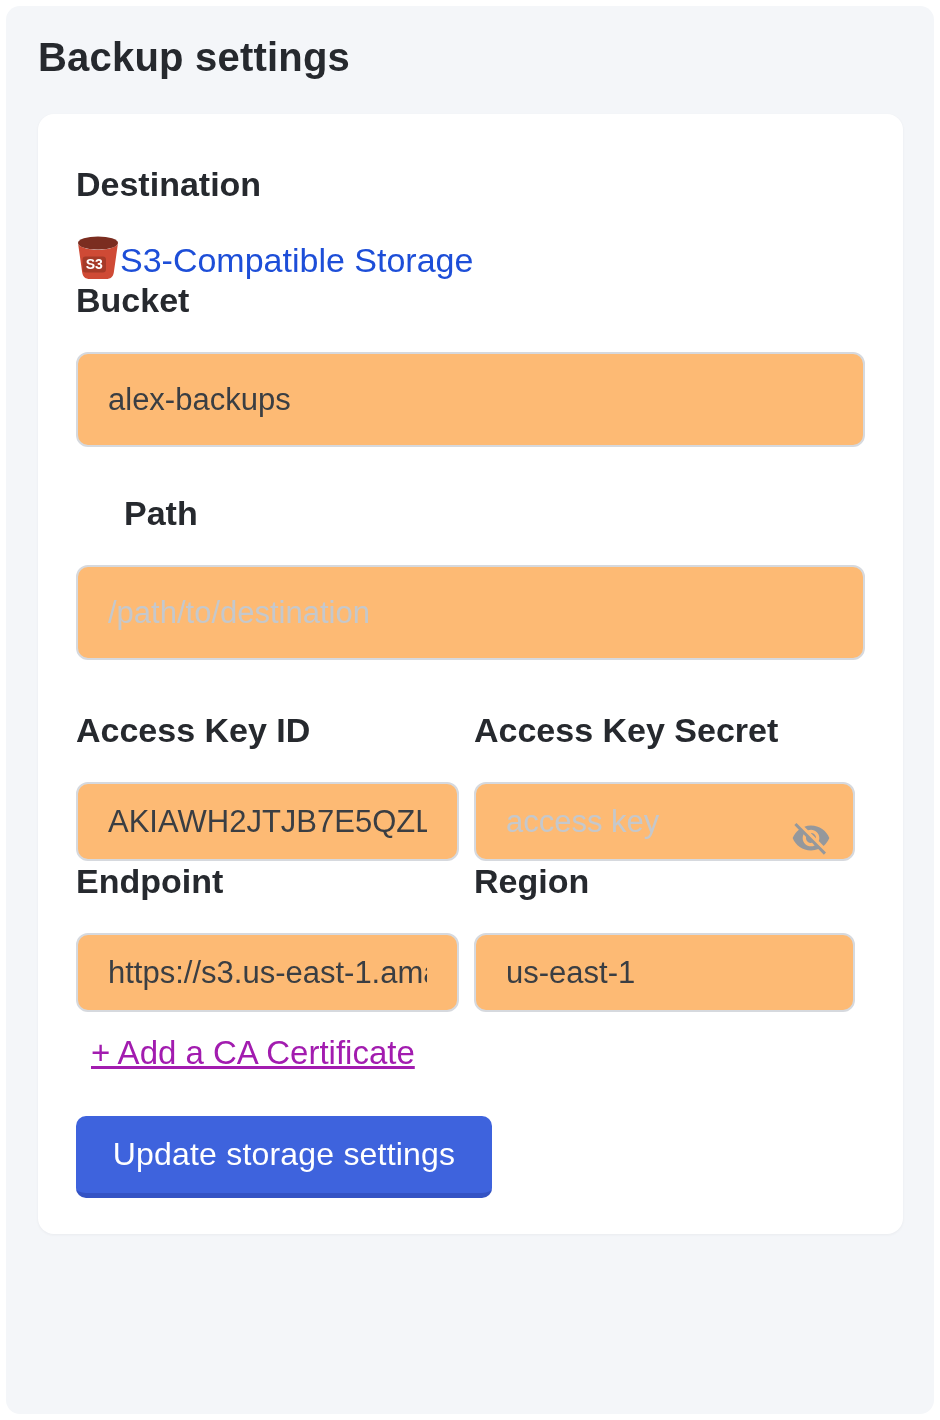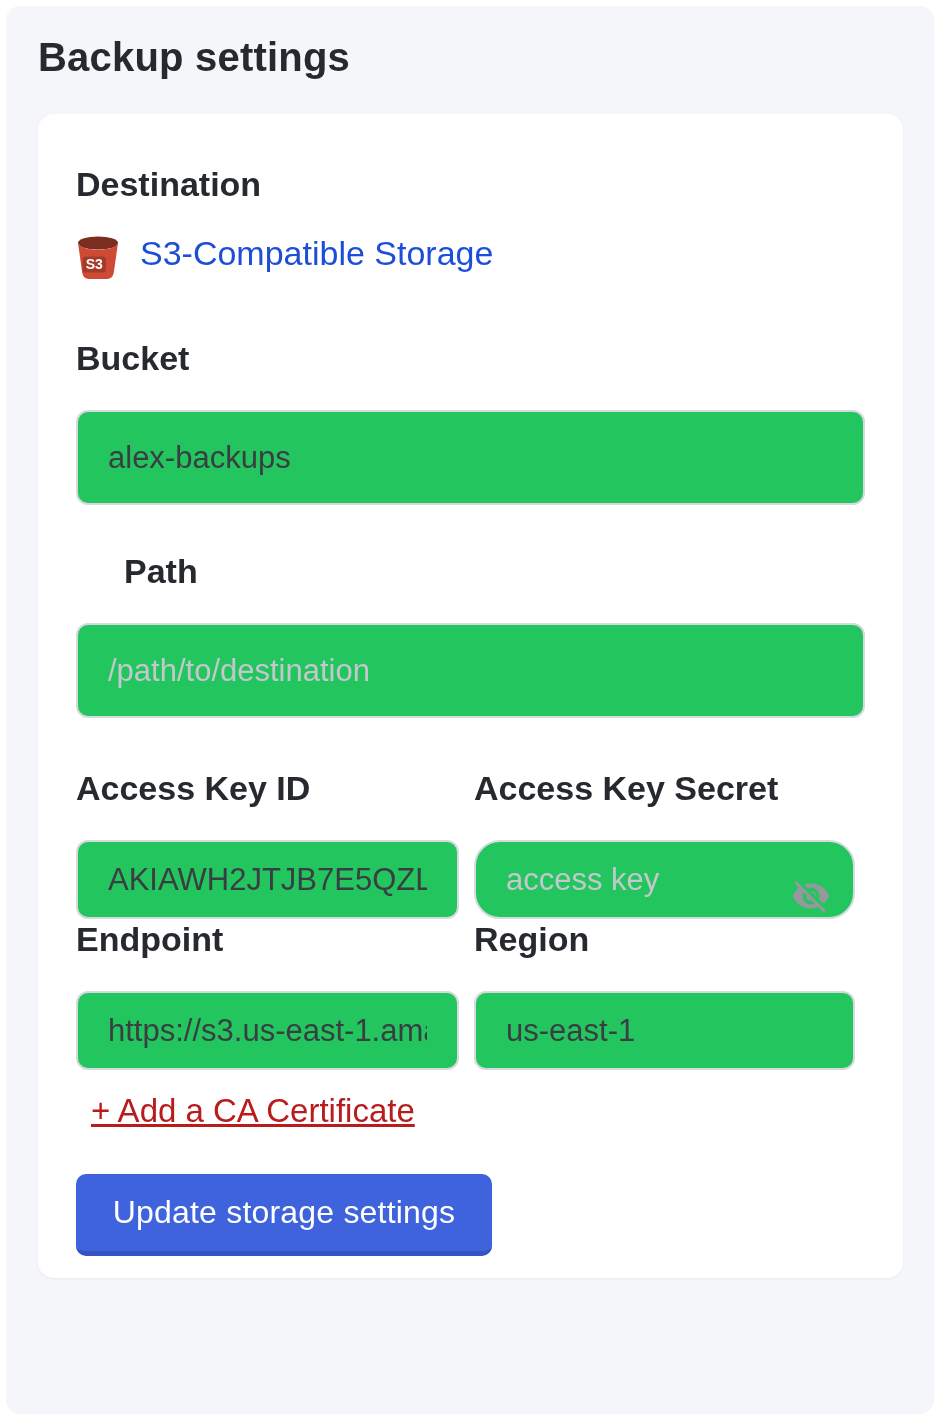--- a/index.html
+++ b/index.html
@@ -26,84 +26,83 @@
     color: #26292e;
     line-height: 50px;
     letter-spacing: 0.2px;
   }
   .card {
     margin-top: 32px;
     width: 865px;
     background: #ffffff;
     border-radius: 16px;
     box-sizing: border-box;
-    padding: 50px 38px 22px 38px;
+    padding: 50px 38px 36px 38px;
     box-shadow: 0 1px 3px rgba(30,40,60,0.05);
   }
   .field-label {
     font-size: 34px;
     font-weight: bold;
     color: #26292e;
     line-height: 40px;
   }
   .dest-row {
     margin-top: 30px;
     display: flex;
-    align-items: flex-start;
-    gap: 20px;
+    align-items: flex-end;
     height: 46px;
   }
   .dest-row .dest-text {
     font-size: 34px;
     color: #1d4ed8;
   }
-  .mt-sec { margin-top: 58px; }
+  .mt-sec { }
   .mt-sec2 { margin-top: 46px; margin-left: 48px; }
   input.text-input {
     display: block;
     margin-top: 32px;
     width: 100%;
     height: 95px;
     box-sizing: border-box;
     border: 2px solid #d6d9de;
     border-radius: 12px;
     padding: 0 30px;
     font-family: "Liberation Sans", sans-serif;
     font-size: 31px;
     color: #3a3e43;
-    background: #22c55e;
+    background: #fdba74;
     outline: none;
   }
   input.text-input::placeholder { color: #c4c8cd; opacity: 1; }
   .grid-row {
     display: grid;
     grid-template-columns: 383px 381px;
     column-gap: 15px;
   }
   .grid-row.row1 { margin-top: 50px; }
   .grid-row.row2 { }
   .grid-row input.text-input { height: 79px; }
   .input-wrap { position: relative; }
-  .input-wrap input.text-input { padding-right: 92px; border-radius: 26px; }
+  .input-wrap input.text-input { padding-right: 92px; }
   .eye-btn {
     position: absolute;
     right: 22px;
     top: calc(50% + 16px);
     transform: translateY(-50%);
     width: 44px; height: 44px;
     border: none; background: transparent;
     padding: 0; margin: 0;
     cursor: pointer;
     display: flex; align-items: center; justify-content: center;
   }
   .ca-link {
     display: inline-block;
     margin: 22px 0 0 15px;
     font-size: 33px;
-    color: #b91c1c;
+    color: #a21caf;
     text-decoration: underline;
     cursor: pointer;
   }
   .submit-btn {
     display: block;
     margin-top: 44px;
     width: 416px;
     height: 82px;
     box-sizing: border-box;
     background: #3e63dd;

